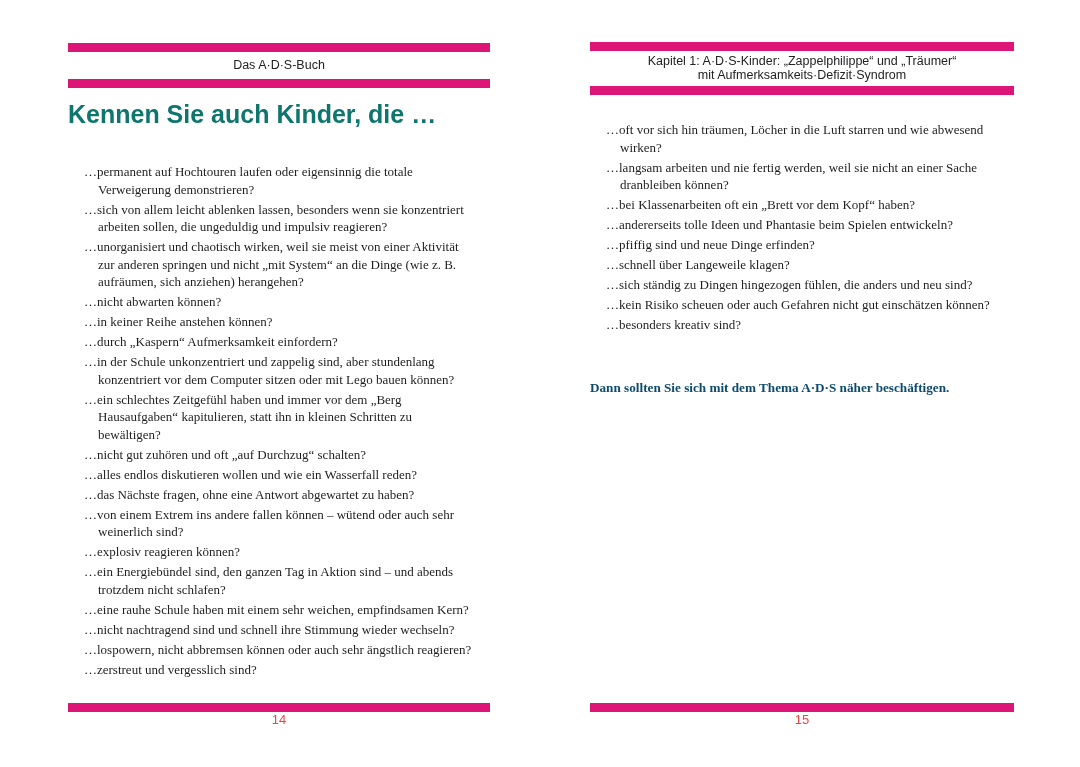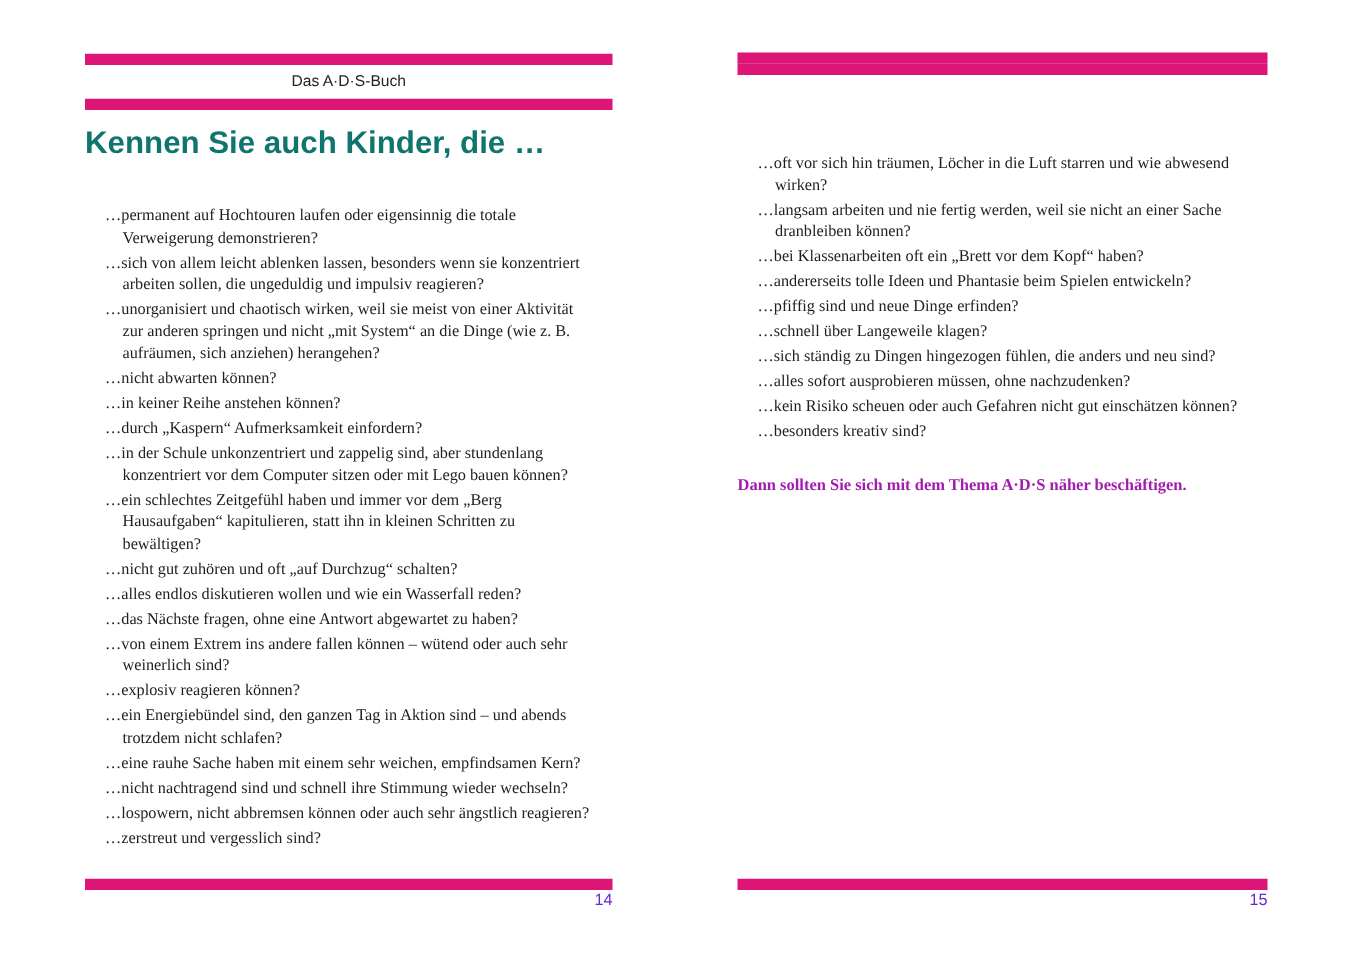--- a/index.html
+++ b/index.html
@@ -66,33 +66,33 @@
 
   .conclusion {
     position: absolute;
     top: 379px;
     left: 0;
     right: 0;
     margin: 0;
     font-weight: bold;
     font-size: 13.2px;
     line-height: 17.5px;
-    color: #a21caf;
+    color: #0c4a6e;
   }
 
   .footer-bar { position: absolute; top: 703px; left: 0; right: 0; }
   .pagenum {
     position: absolute;
     top: 712px;
     left: 0;
     right: 0;
-    text-align: right;
+    text-align: center;
     font-family: "Liberation Sans", sans-serif;
     font-size: 13px;
-    color: #6d28d9;
+    color: #ef4444;
   }
 </style>
 </head>
 <body>
 
 <div class="canvas">
 
   <section class="page page-left">
     <header class="pagehead">
       <div class="bar" style="background: rgb(220, 21, 118);"></div>
@@ -110,45 +110,48 @@
         <li class="qitem">…in keiner Reihe anstehen können?</li>
         <li class="qitem">…durch „Kaspern“ Aufmerksamkeit einfordern?</li>
         <li class="qitem">…in der Schule unkonzentriert und zappelig sind, aber stundenlang konzentriert vor dem Computer sitzen oder mit Lego bauen können?</li>
         <li class="qitem">…ein schlechtes Zeitgefühl haben und immer vor dem „Berg Hausaufgaben“ kapitulieren, statt ihn in kleinen Schritten zu bewältigen?</li>
         <li class="qitem">…nicht gut zuhören und oft „auf Durchzug“ schalten?</li>
         <li class="qitem">…alles endlos diskutieren wollen und wie ein Wasserfall reden?</li>
         <li class="qitem">…das Nächste fragen, ohne eine Antwort abgewartet zu haben?</li>
         <li class="qitem">…von einem Extrem ins andere fallen können – wütend oder auch sehr weinerlich sind?</li>
         <li class="qitem">…explosiv reagieren können?</li>
         <li class="qitem">…ein Energiebündel sind, den ganzen Tag in Aktion sind – und abends trotzdem nicht schlafen?</li>
-        <li class="qitem">…eine rauhe Sache haben mit einem sehr weichen, empfindsamen Kern?</li>
+        <li class="qitem">…eine rauhe Schule haben mit einem sehr weichen, empfindsamen Kern?</li>
         <li class="qitem">…nicht nachtragend sind und schnell ihre Stimmung wieder wechseln?</li>
         <li class="qitem">…lospowern, nicht abbremsen können oder auch sehr ängstlich reagieren?</li>
         <li class="qitem">…zerstreut und vergesslich sind?</li>
       </ul>
 
     <div class="bar footer-bar" style="background: rgb(220, 21, 118);"></div>
     <div class="pagenum">14</div>
   </section>
 
   <section class="page page-right">
     <header class="pagehead">
       <div class="bar" style="background: rgb(220, 21, 118);"></div>
+      <div class="running-head">
+        <div>Kapitel 1: A·D·S-Kinder: „Zappelphilippe“ und „Träumer“</div>
+        <div>mit Aufmerksamkeits·Defizit·Syndrom</div>
+      </div>
       <div class="bar" style="background: rgb(220, 21, 118);"></div>
     </header>
 
     <ul class="qlist">
         <li class="qitem">…oft vor sich hin träumen, Löcher in die Luft starren und wie abwesend wirken?</li>
         <li class="qitem">…langsam arbeiten und nie fertig werden, weil sie nicht an einer Sache dranbleiben können?</li>
         <li class="qitem">…bei Klassenarbeiten oft ein „Brett vor dem Kopf“ haben?</li>
         <li class="qitem">…andererseits tolle Ideen und Phantasie beim Spielen entwickeln?</li>
         <li class="qitem">…pfiffig sind und neue Dinge erfinden?</li>
         <li class="qitem">…schnell über Langeweile klagen?</li>
         <li class="qitem">…sich ständig zu Dingen hingezogen fühlen, die anders und neu sind?</li>
-        <li class="qitem">…alles sofort ausprobieren müssen, ohne nachzudenken?</li>
         <li class="qitem">…kein Risiko scheuen oder auch Gefahren nicht gut einschätzen können?</li>
         <li class="qitem">…besonders kreativ sind?</li>
       </ul>
 
     <p class="conclusion">Dann sollten Sie sich mit dem Thema A·D·S näher beschäftigen.</p>
 
     <div class="bar footer-bar" style="background: rgb(220, 21, 118);"></div>
     <div class="pagenum">15</div>
   </section>
 

